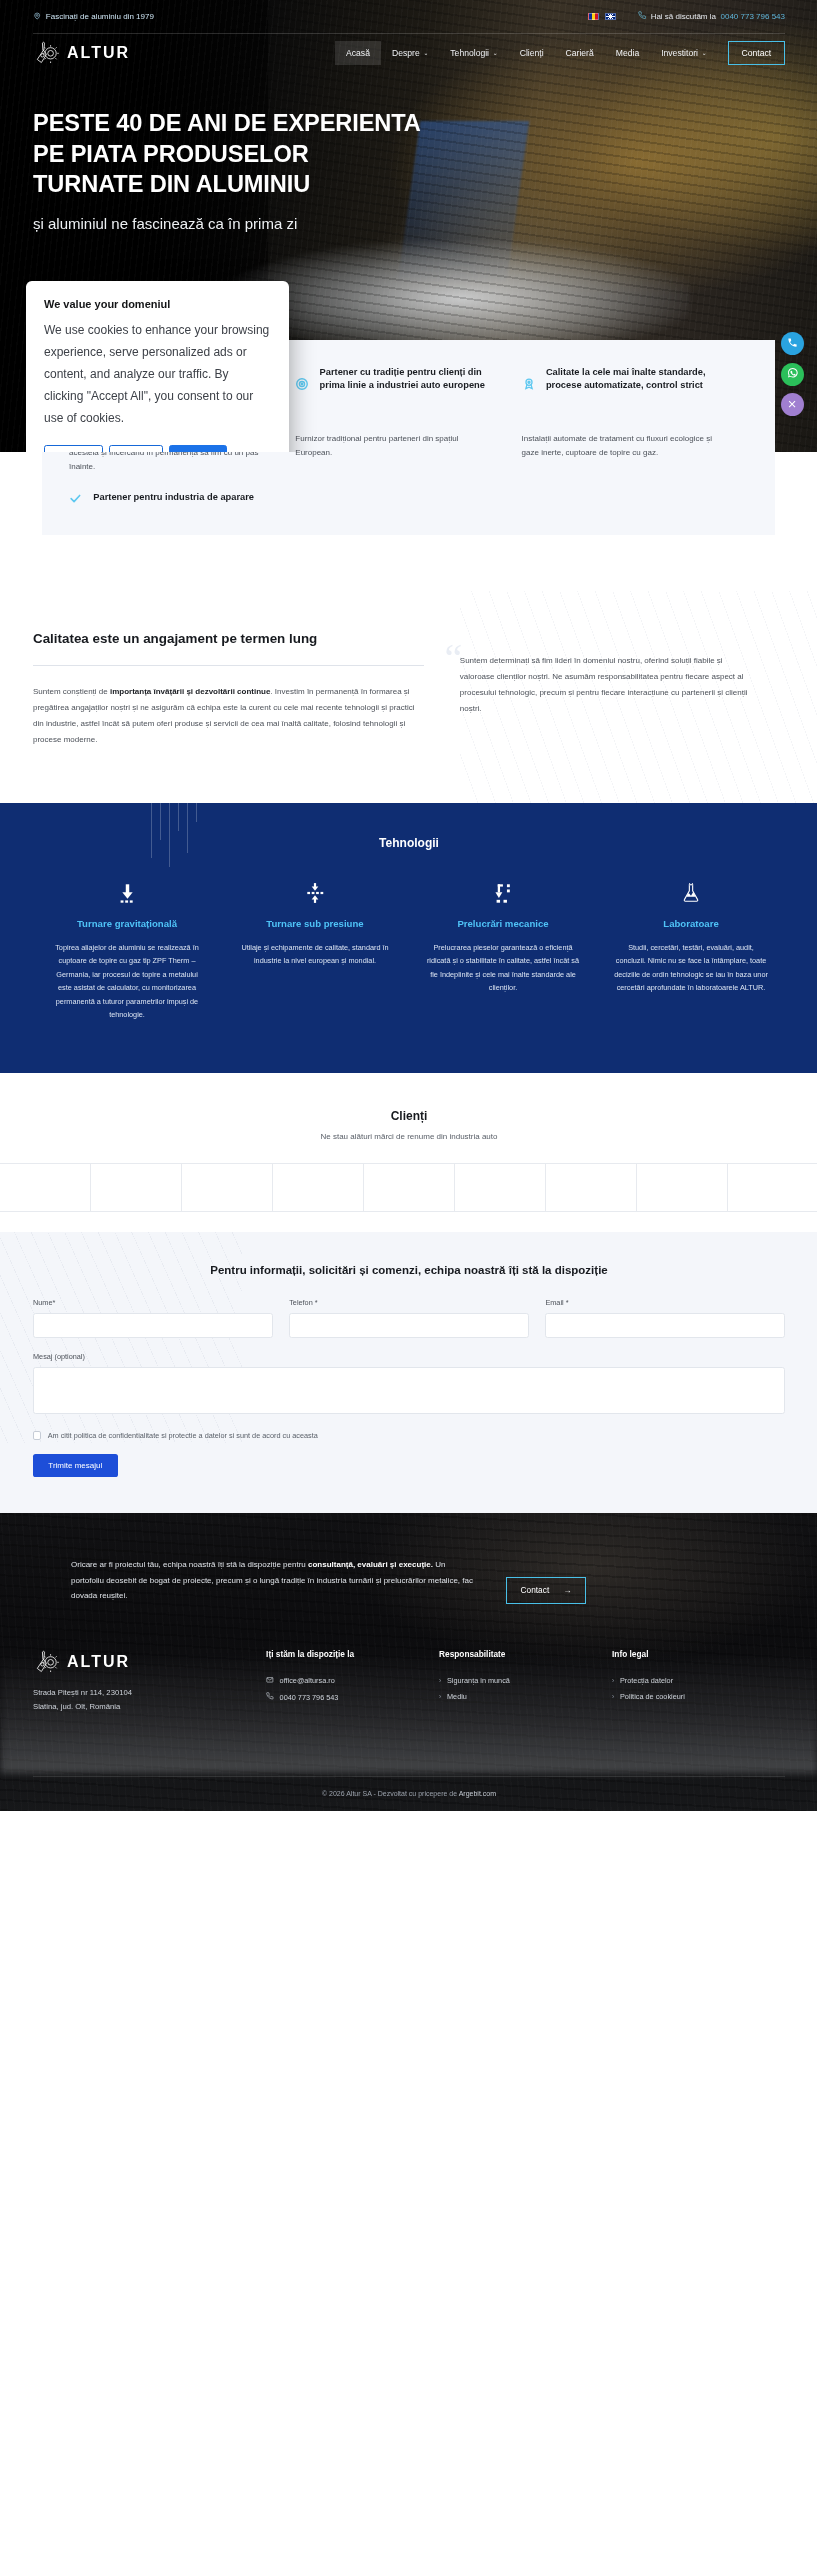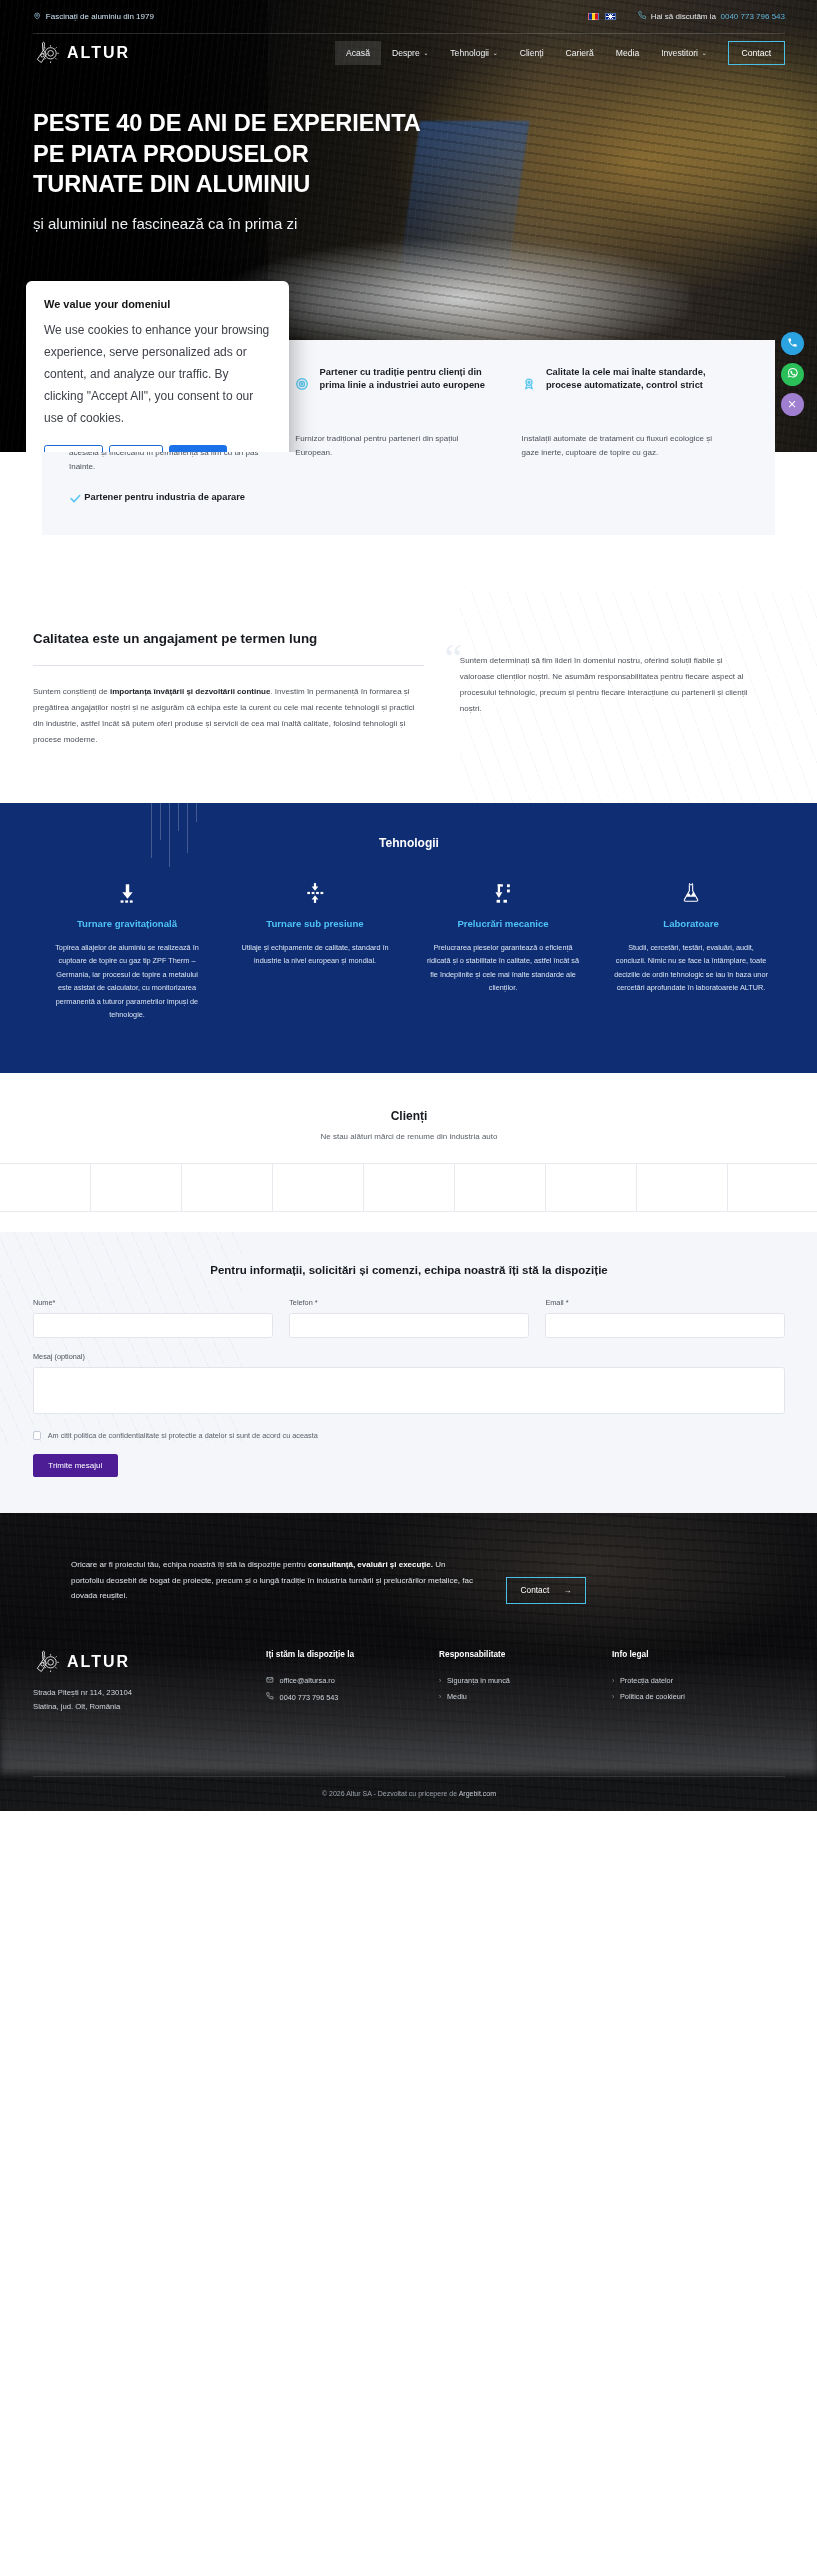--- a/index.html
+++ b/index.html
@@ -158,21 +158,21 @@
     background:#f5f7fb;
     padding: 25.6px 27px 28px 27px;
     display:flex; gap: 0;
     z-index: 21;
   }
   .feat-col { width: 33.33%; padding-right: 28px; }
   .feat-head { display:flex; gap: 9px; align-items: flex-start; min-height: 56px; }
   .feat-ico { width: 15.3px; flex: 0 0 15.3px; margin-top: 11.5px; }
   .feat-title { font-size: 9.3px; font-weight: 700; line-height: 1.42; color:#1a1d22; }
   .feat-body { font-size: 8px; line-height: 1.78; color:#4c5159; margin-top: 10.2px; }
-  .feat-extra { display:flex; align-items:flex-start; margin-top: 16.6px; }
+  .feat-extra { display:flex; gap:9px; align-items:flex-start; margin-top: 16.6px; }
 
   .spacer-after-features { height: 139px; }
 
   
   .quality {
     position: relative;
     padding: 38px 33px 55px 33px;
     display:flex; gap: 25.6px;
     overflow: hidden;
   }
@@ -239,21 +239,21 @@
     width:100%; background:#fff; border:0.6px solid #e2e6ec; border-radius:2.6px;
     padding: 7px 7.7px; font-size: 8px; font-family:"Liberation Sans", sans-serif;
     color:#22272f; outline:none;
   }
   .field textarea { height: 47px; resize:none; }
   .form-msg { margin-top: 14px; position:relative; z-index:2; }
   .consent { display:flex; align-items:center; gap:6.4px; margin-top: 15.3px; position:relative; z-index:2; }
   .consent .box { width: 8.3px; height: 8.3px; border:0.6px solid #c6ccd6; border-radius:1.9px; background:#fff; }
   .consent span.txt { font-size: 7.3px; color:#5a6069; }
   .submit {
-    margin-top: 14px; background:#4c1d95; color:#fff; border:0; border-radius:2.6px;
+    margin-top: 14px; background:#1d4ed8; color:#fff; border:0; border-radius:2.6px;
     padding: 7px 15.3px; font-size: 8px; cursor:pointer; position:relative; z-index:2;
     font-family:"Liberation Sans", sans-serif;
   }
 
   
   .footer {
     position:relative;
     background:
       radial-gradient(ellipse 332px 141px at 72% 18%, rgba(120,108,92,0.30), rgba(0,0,0,0) 70%),
       linear-gradient(180deg, #111113 0%, #0c0c0e 40%, #111113 72%, #17181a 100%);

